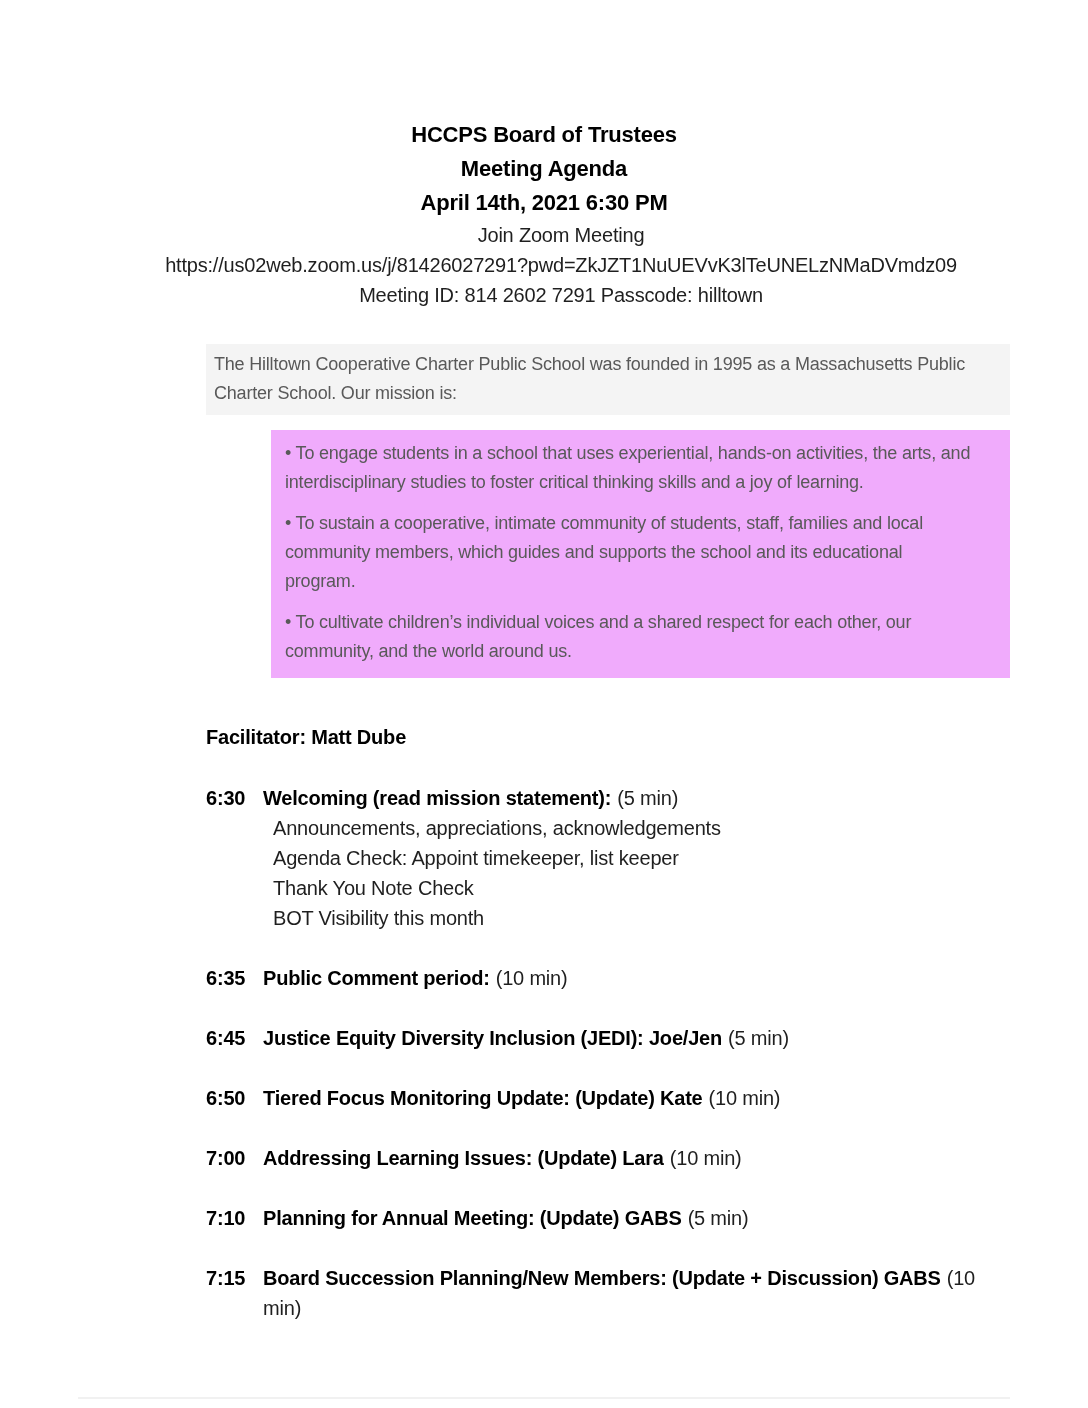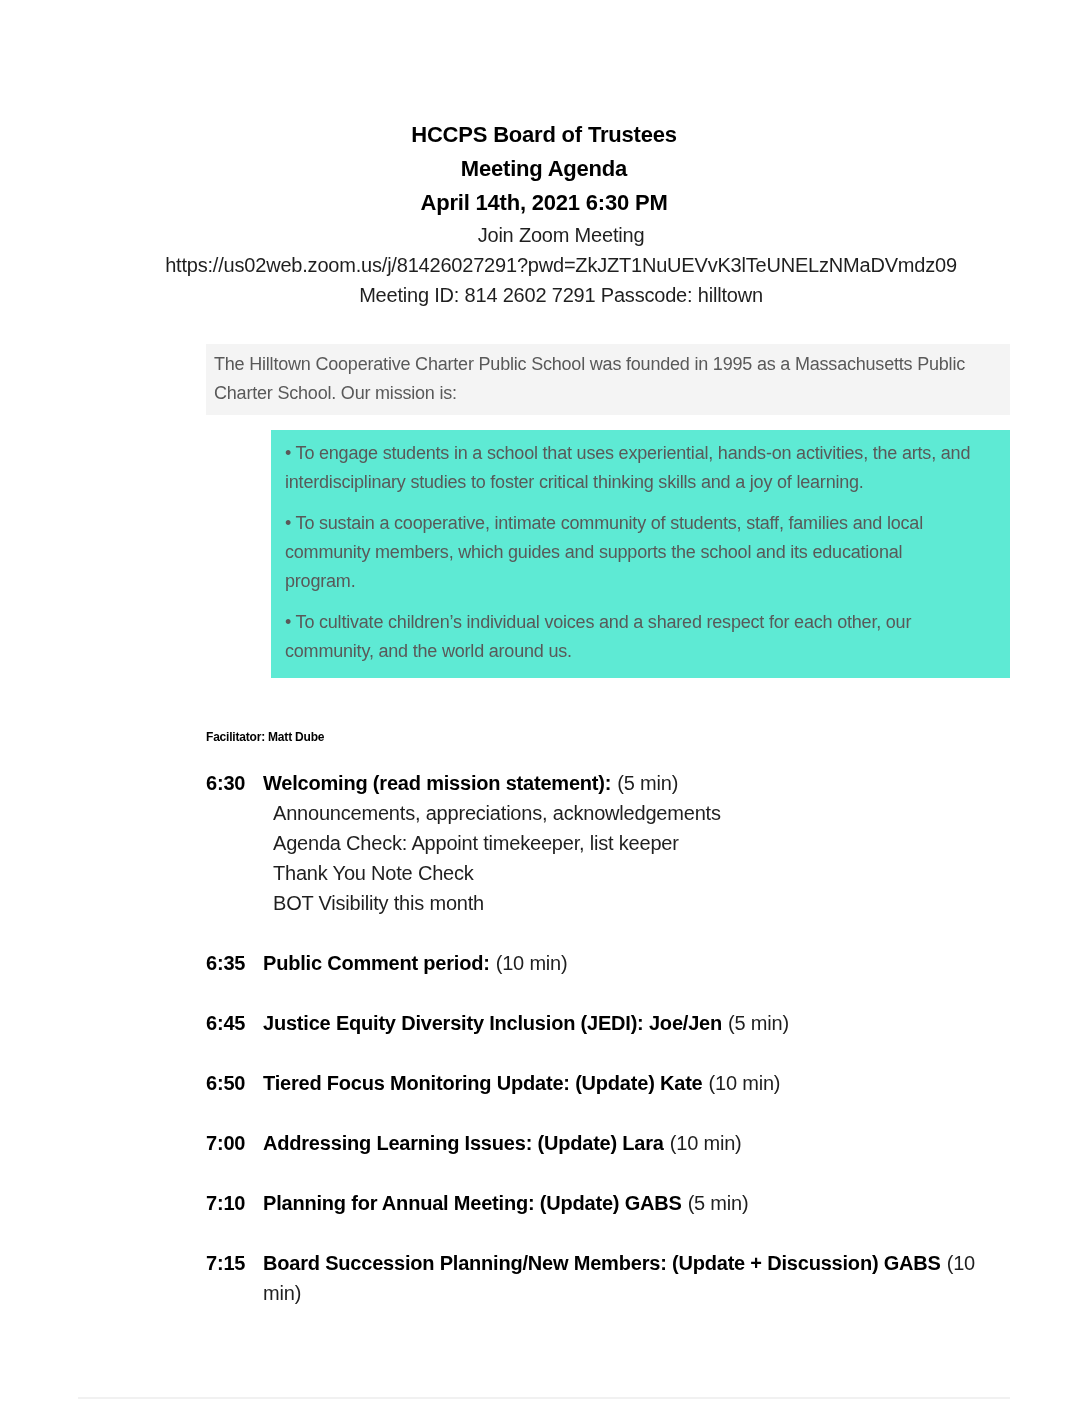--- a/index.html
+++ b/index.html
@@ -41,39 +41,39 @@
     color: #595959;
     font-size: 18px;
     line-height: 29px;
     padding: 6px 8px 7px;
     white-space: pre-line;
     letter-spacing: -0.2px;
   }
   .mission-bullets {
     margin: 15px 0 0 193px;
     width: 765px;
-    background: #5eead4;
+    background: #f0abfc;
     color: #595959;
     font-size: 18px;
     line-height: 29px;
     padding: 9px 14px 12px;
     letter-spacing: -0.2px;
   }
   .mission-bullets p { margin: 0; white-space: pre-line; }
   .mission-bullets p + p { margin-top: 12px; }
   
   .facilitator {
     margin: 44px 0 0 128px;
-    font-size: 12px;
+    font-size: 20px;
     font-weight: bold;
     line-height: 30px;
     color: #000000;
     letter-spacing: -0.2px;
   }
-  .agenda { margin: 16px 0 0 128px; }
+  .agenda { margin: 31px 0 0 128px; }
   .agenda-item {
     display: flex;
     align-items: flex-start;
     margin-top: 30px;
     font-size: 20px;
     line-height: 30px;
     letter-spacing: -0.2px;
   }
   .agenda-item.first { margin-top: 0; }
   .agenda-time {

